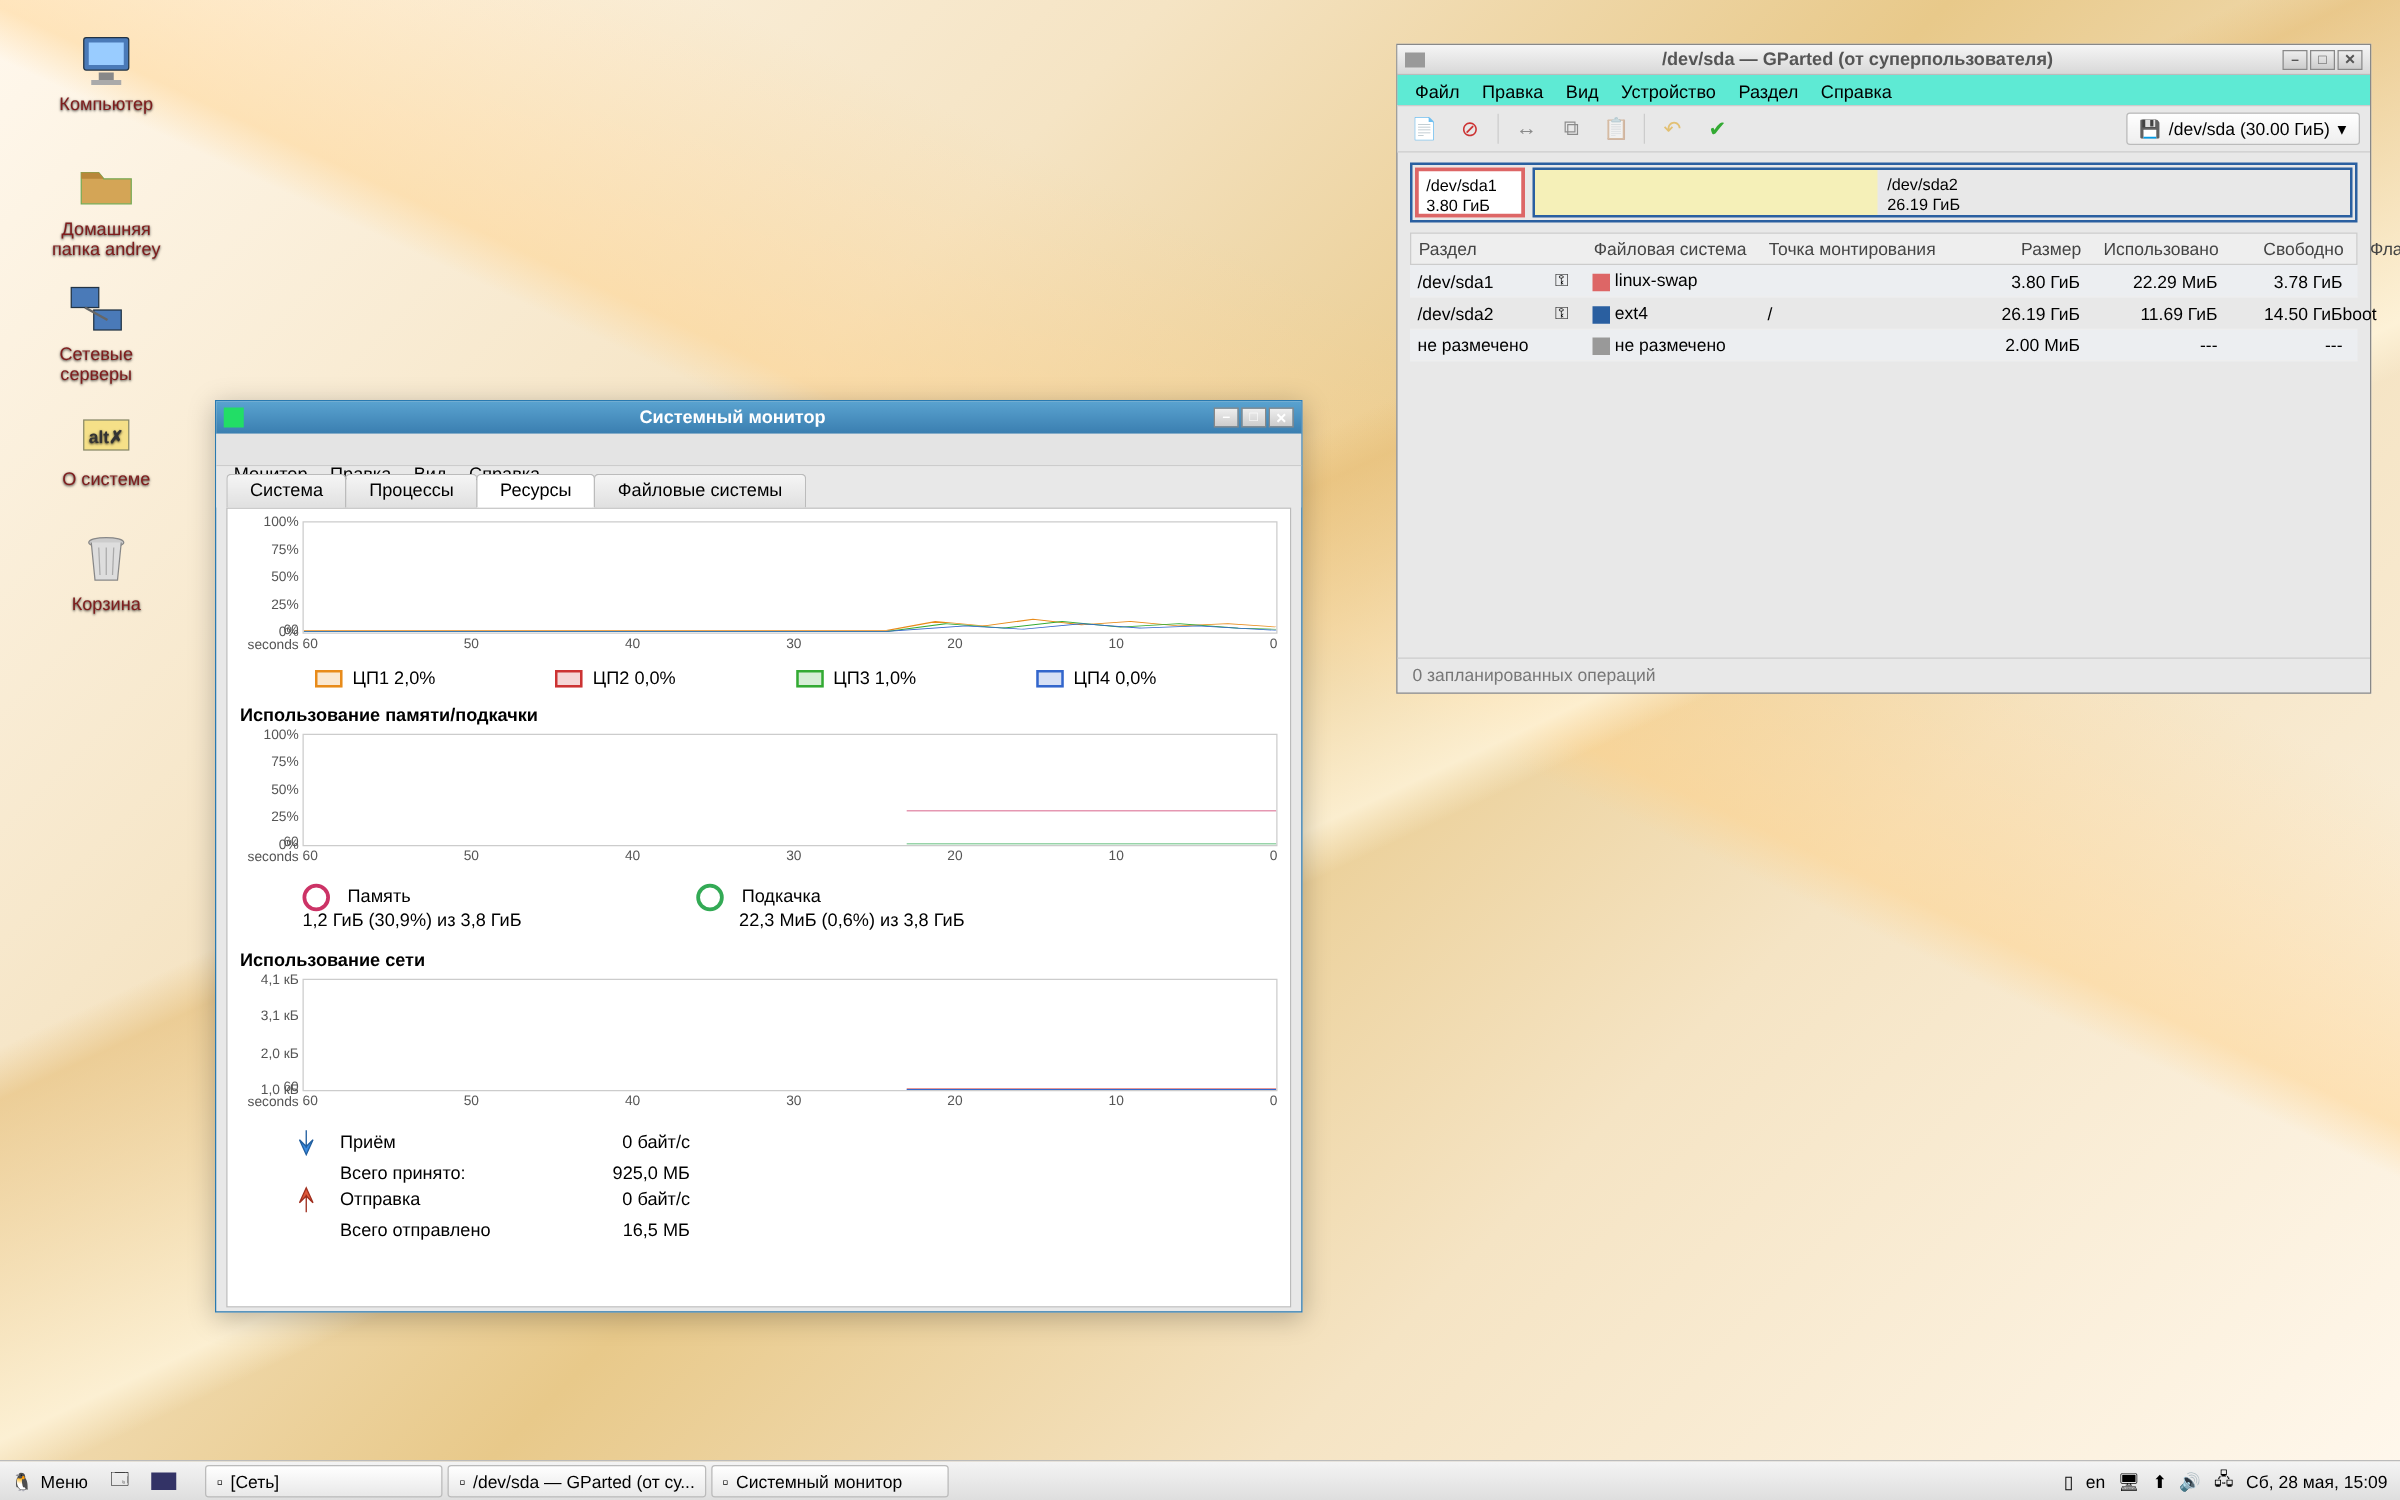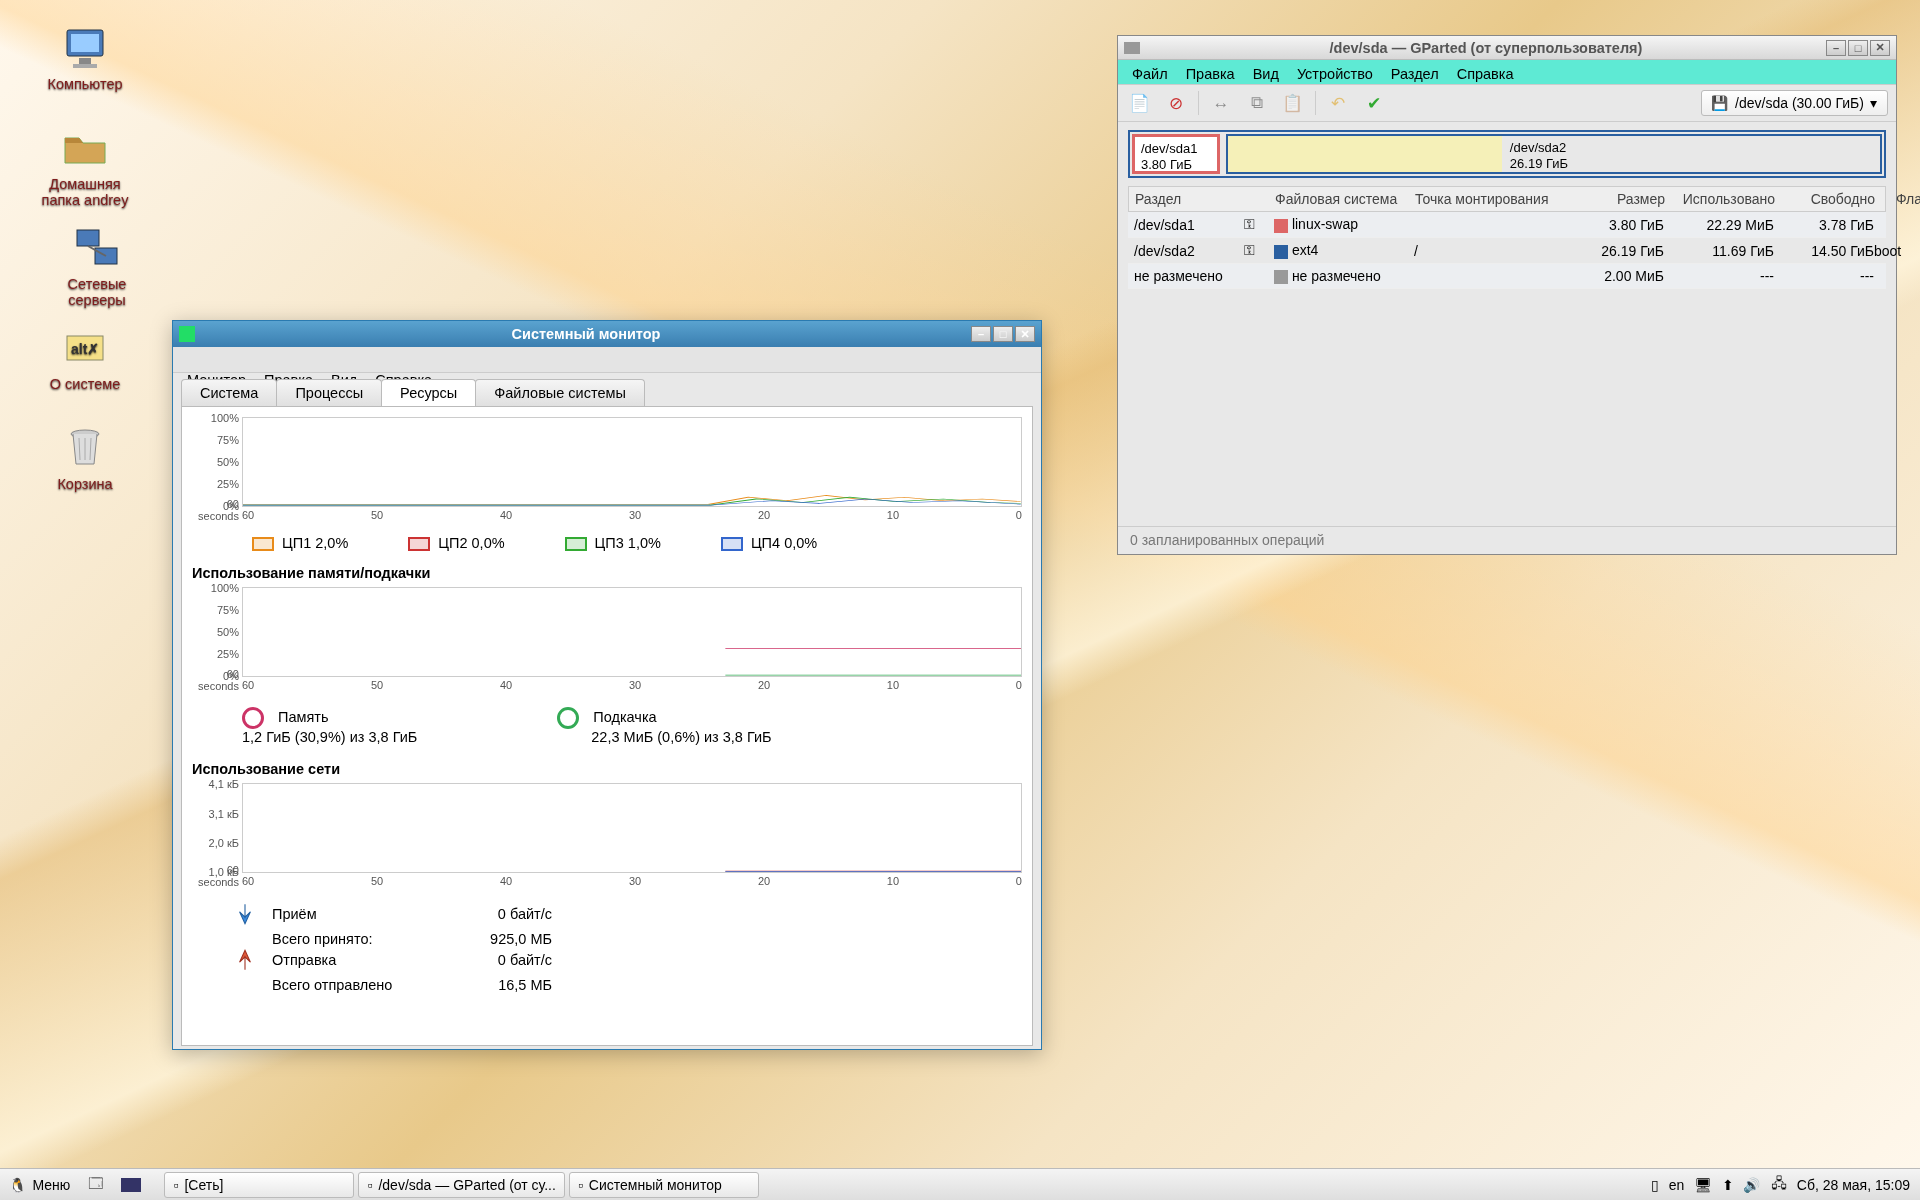--- a/index.html
+++ b/index.html
@@ -23,21 +23,21 @@
 .menubar span { padding: 19px 8px; cursor: pointer; margin-top: 40px; }
 .tabs { display: flex; padding: 6px 8px 0; background: #e8e8e8; }
 .tab { padding: 5px 18px; font-size: 14.5px; background: linear-gradient(#f5f5f5,#e0e0e0); border: 1px solid #bbb; border-bottom: none; border-radius: 4px 4px 0 0; margin-right: -1px; cursor: pointer; }
 .tab.active { background: #fff; position: relative; z-index: 2; }
 .tabbody { background: #fff; border: 1px solid #bbb; margin: 0 8px 8px; padding: 10px 10px 8px; height: 640px; }
 .section-hdr { font-weight: bold; font-size: 14.5px; margin: 4px 0 6px 0; }
 .chart { border: 1px solid #ccc; height: 90px; position: relative; background: #fff; margin-left: 50px; }
 .yticks { position: absolute; left: -48px; top: -6px; bottom: -6px; width: 44px; font-size: 11px; color: #555; display: flex; flex-direction: column; justify-content: space-between; text-align: right; }
 .xticks { margin-left: 50px; display: flex; justify-content: space-between; font-size: 11px; color: #555; padding: 2px 0 6px; }
 .xunit { position: absolute; left: -48px; bottom: -16px; font-size: 11px; color:#555; width: 44px; text-align: right;}
-.legend { display: flex; gap: 60px; margin: 8px 0 14px 60px; font-size: 14.5px; }
+.legend { display: flex; gap: 96px; margin: 8px 0 14px 60px; font-size: 14.5px; }
 .legend .sw { display: inline-block; width: 22px; height: 14px; border: 2px solid; margin-right: 8px; vertical-align: middle; }
 .memrow { display: flex; gap: 140px; margin: 10px 0 16px 50px; font-size: 14.5px; }
 .memrow .dot { display: inline-block; width: 22px; height: 22px; border-radius: 50%; border: 3px solid; margin-right: 10px; vertical-align: middle; }
 .netrow { display: flex; margin: 8px 0 0 40px; font-size: 14.5px; flex-direction: column; }
 .netcol { width: 50%; display: grid; grid-template-columns: 40px 140px 140px; row-gap: 4px; align-items: center; }
 .arrow { width: 26px; height: 26px; }
 
 
 .win-gp { position: absolute; left: 1117px; top: 35px; width: 780px; height: 520px; border: 1px solid #888; background: #e8e8e8; }
 .gp-title { height: 24px; background: linear-gradient(#f5f5f5,#d8d8d8); color: #555; font-weight: bold; display: flex; align-items: center; padding: 0 6px; font-size: 14.5px; border-bottom: 1px solid #bbb; }
@@ -89,21 +89,21 @@
     </div>
     <div class="desktop-icon" style="left: 30px; top: 124px;">
       <div class="glyph">
         <svg width="48" height="40">
           <path d="M4 10h14l4 5h22v20H4z" fill="#d4a556" stroke="#7a5"></path>
           <path d="M4 10h14l4 5H4z" fill="#b8873a"></path>
         </svg>
       </div>
       <div>Домашняя папка andrey</div>
     </div>
-    <div class="desktop-icon" style="left: 42px; top: 224px;">
+    <div class="desktop-icon" style="left: 22px; top: 224px;">
       <div class="glyph">
         <svg width="48" height="44">
           <rect x="4" y="4" width="22" height="16" fill="#4a7ab8" stroke="#234"></rect>
           <rect x="22" y="22" width="22" height="16" fill="#4a7ab8" stroke="#234"></rect>
           <line x1="15" y1="20" x2="33" y2="30" stroke="#666" stroke-width="2"></line>
         </svg>
       </div>
       <div>Сетевые серверы</div>
     </div>
     <div class="desktop-icon" style="left: 30px; top: 324px;">

